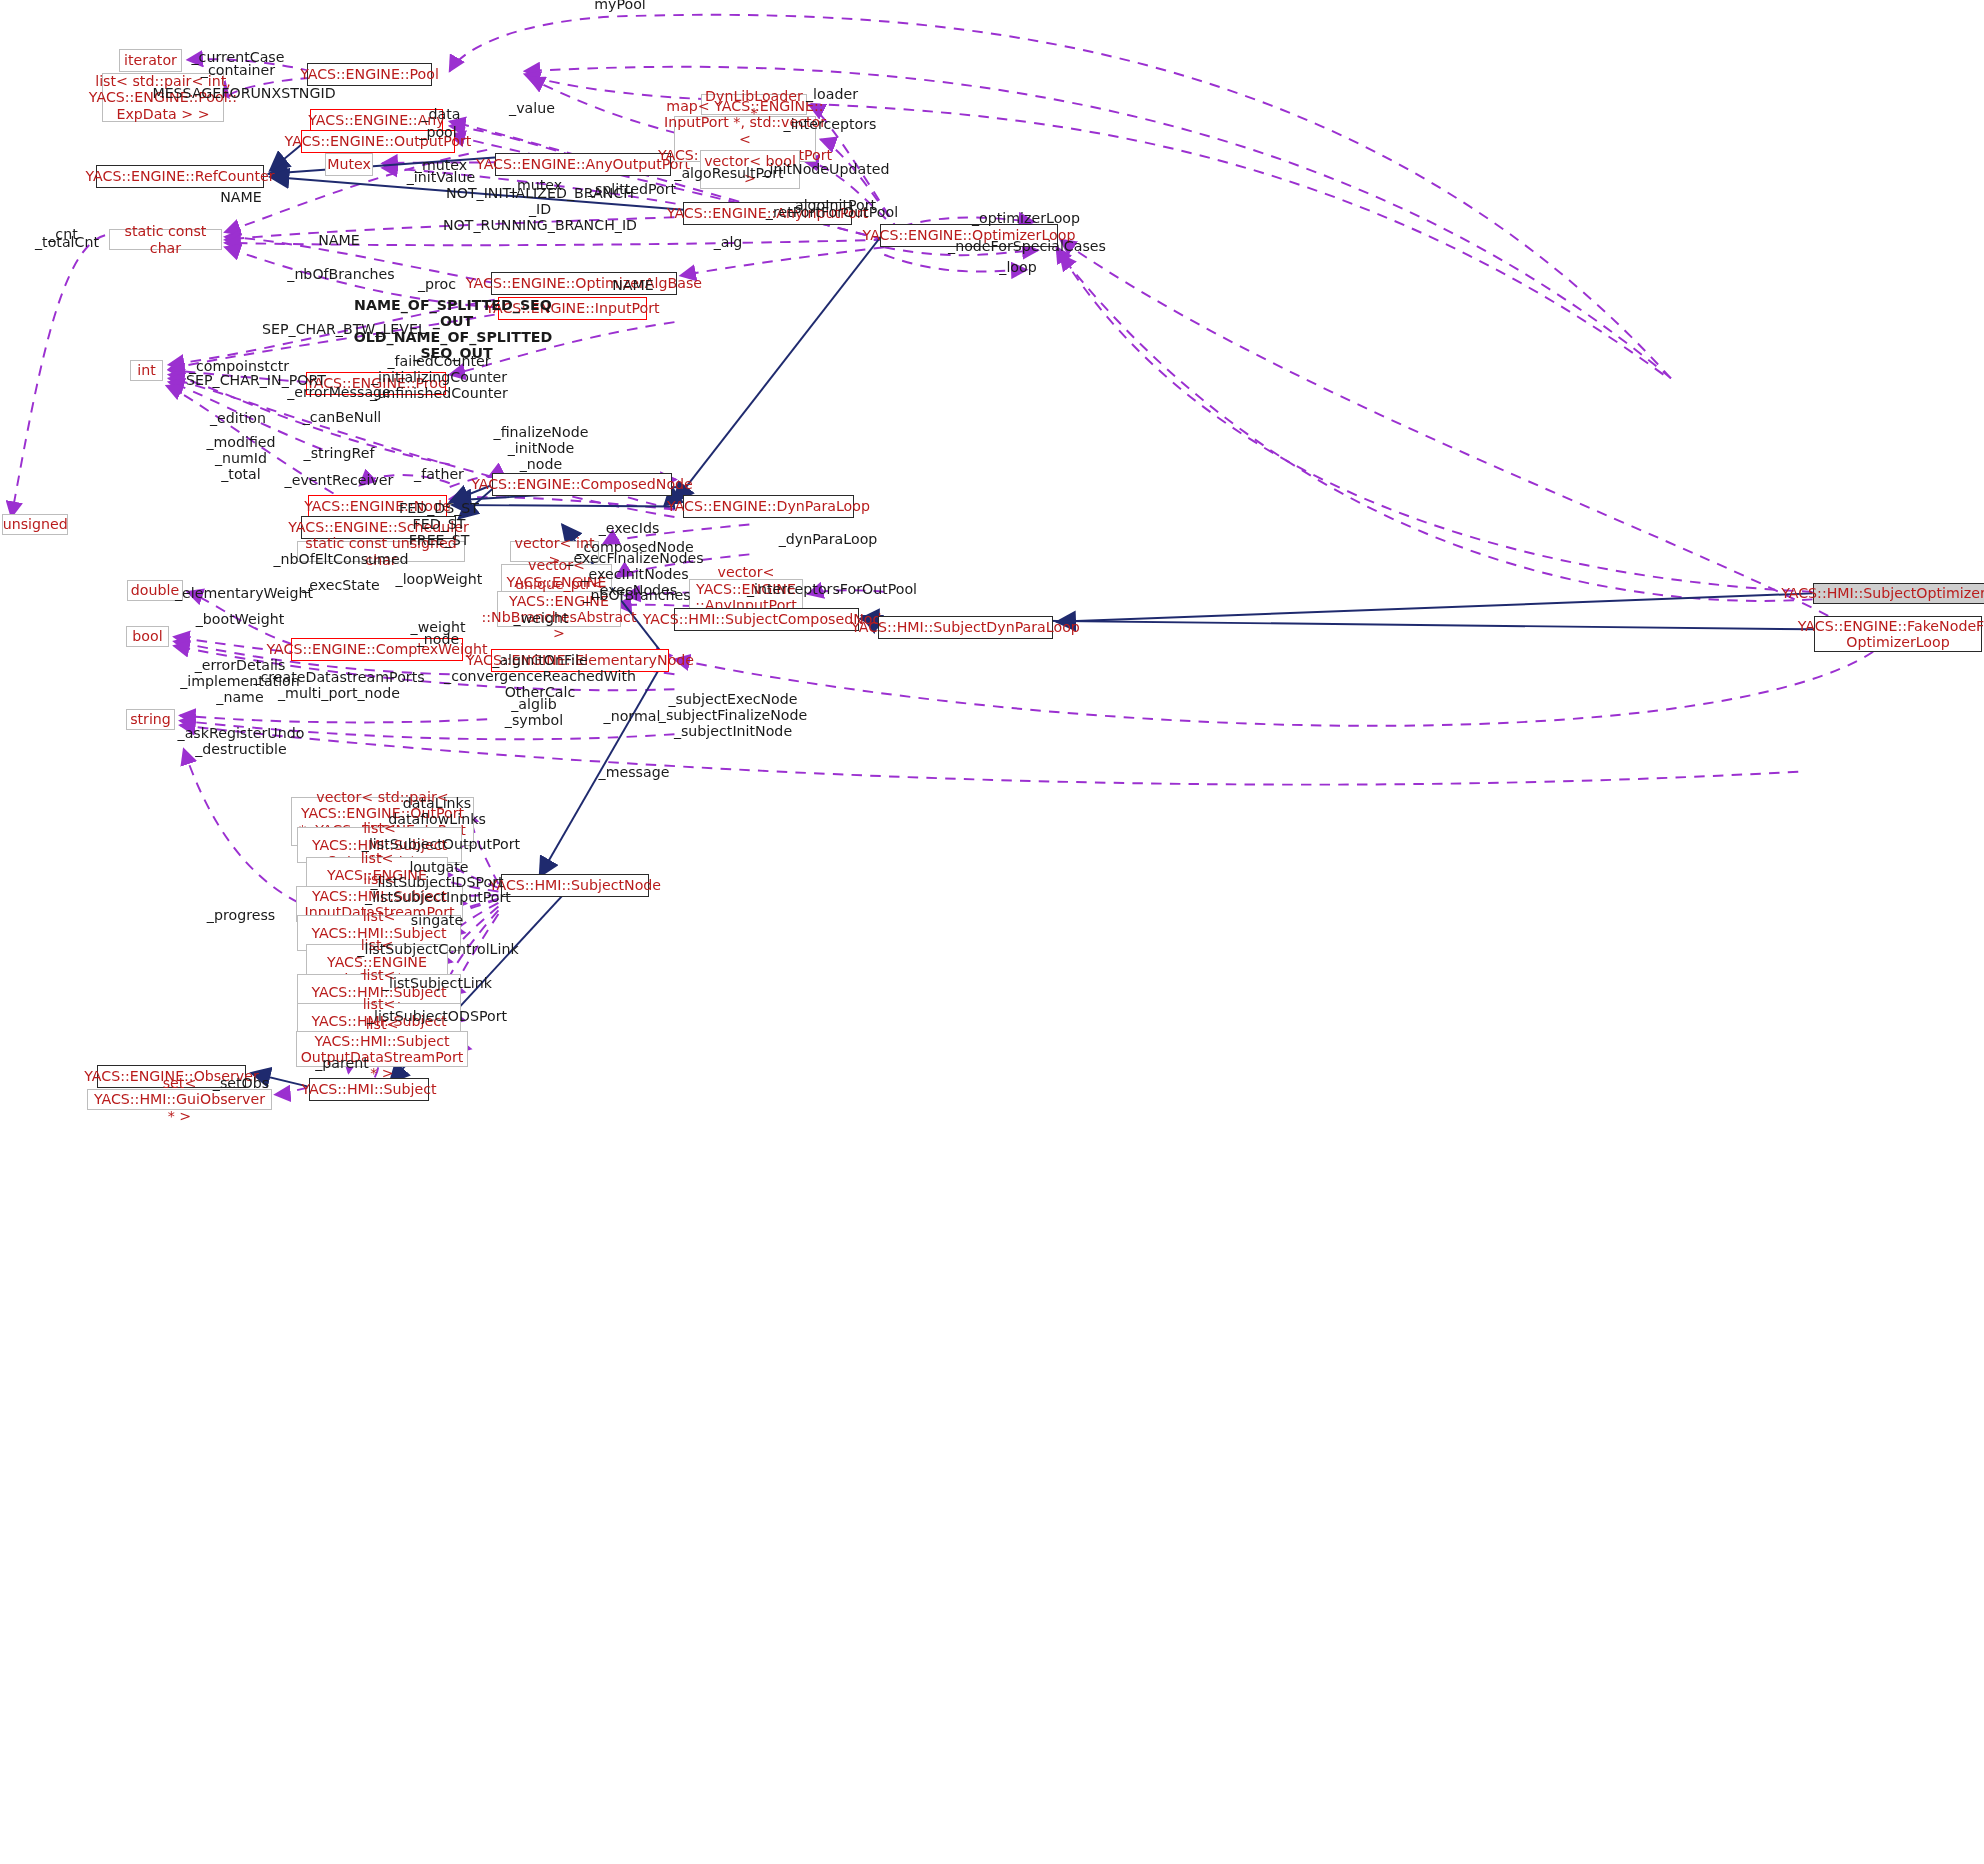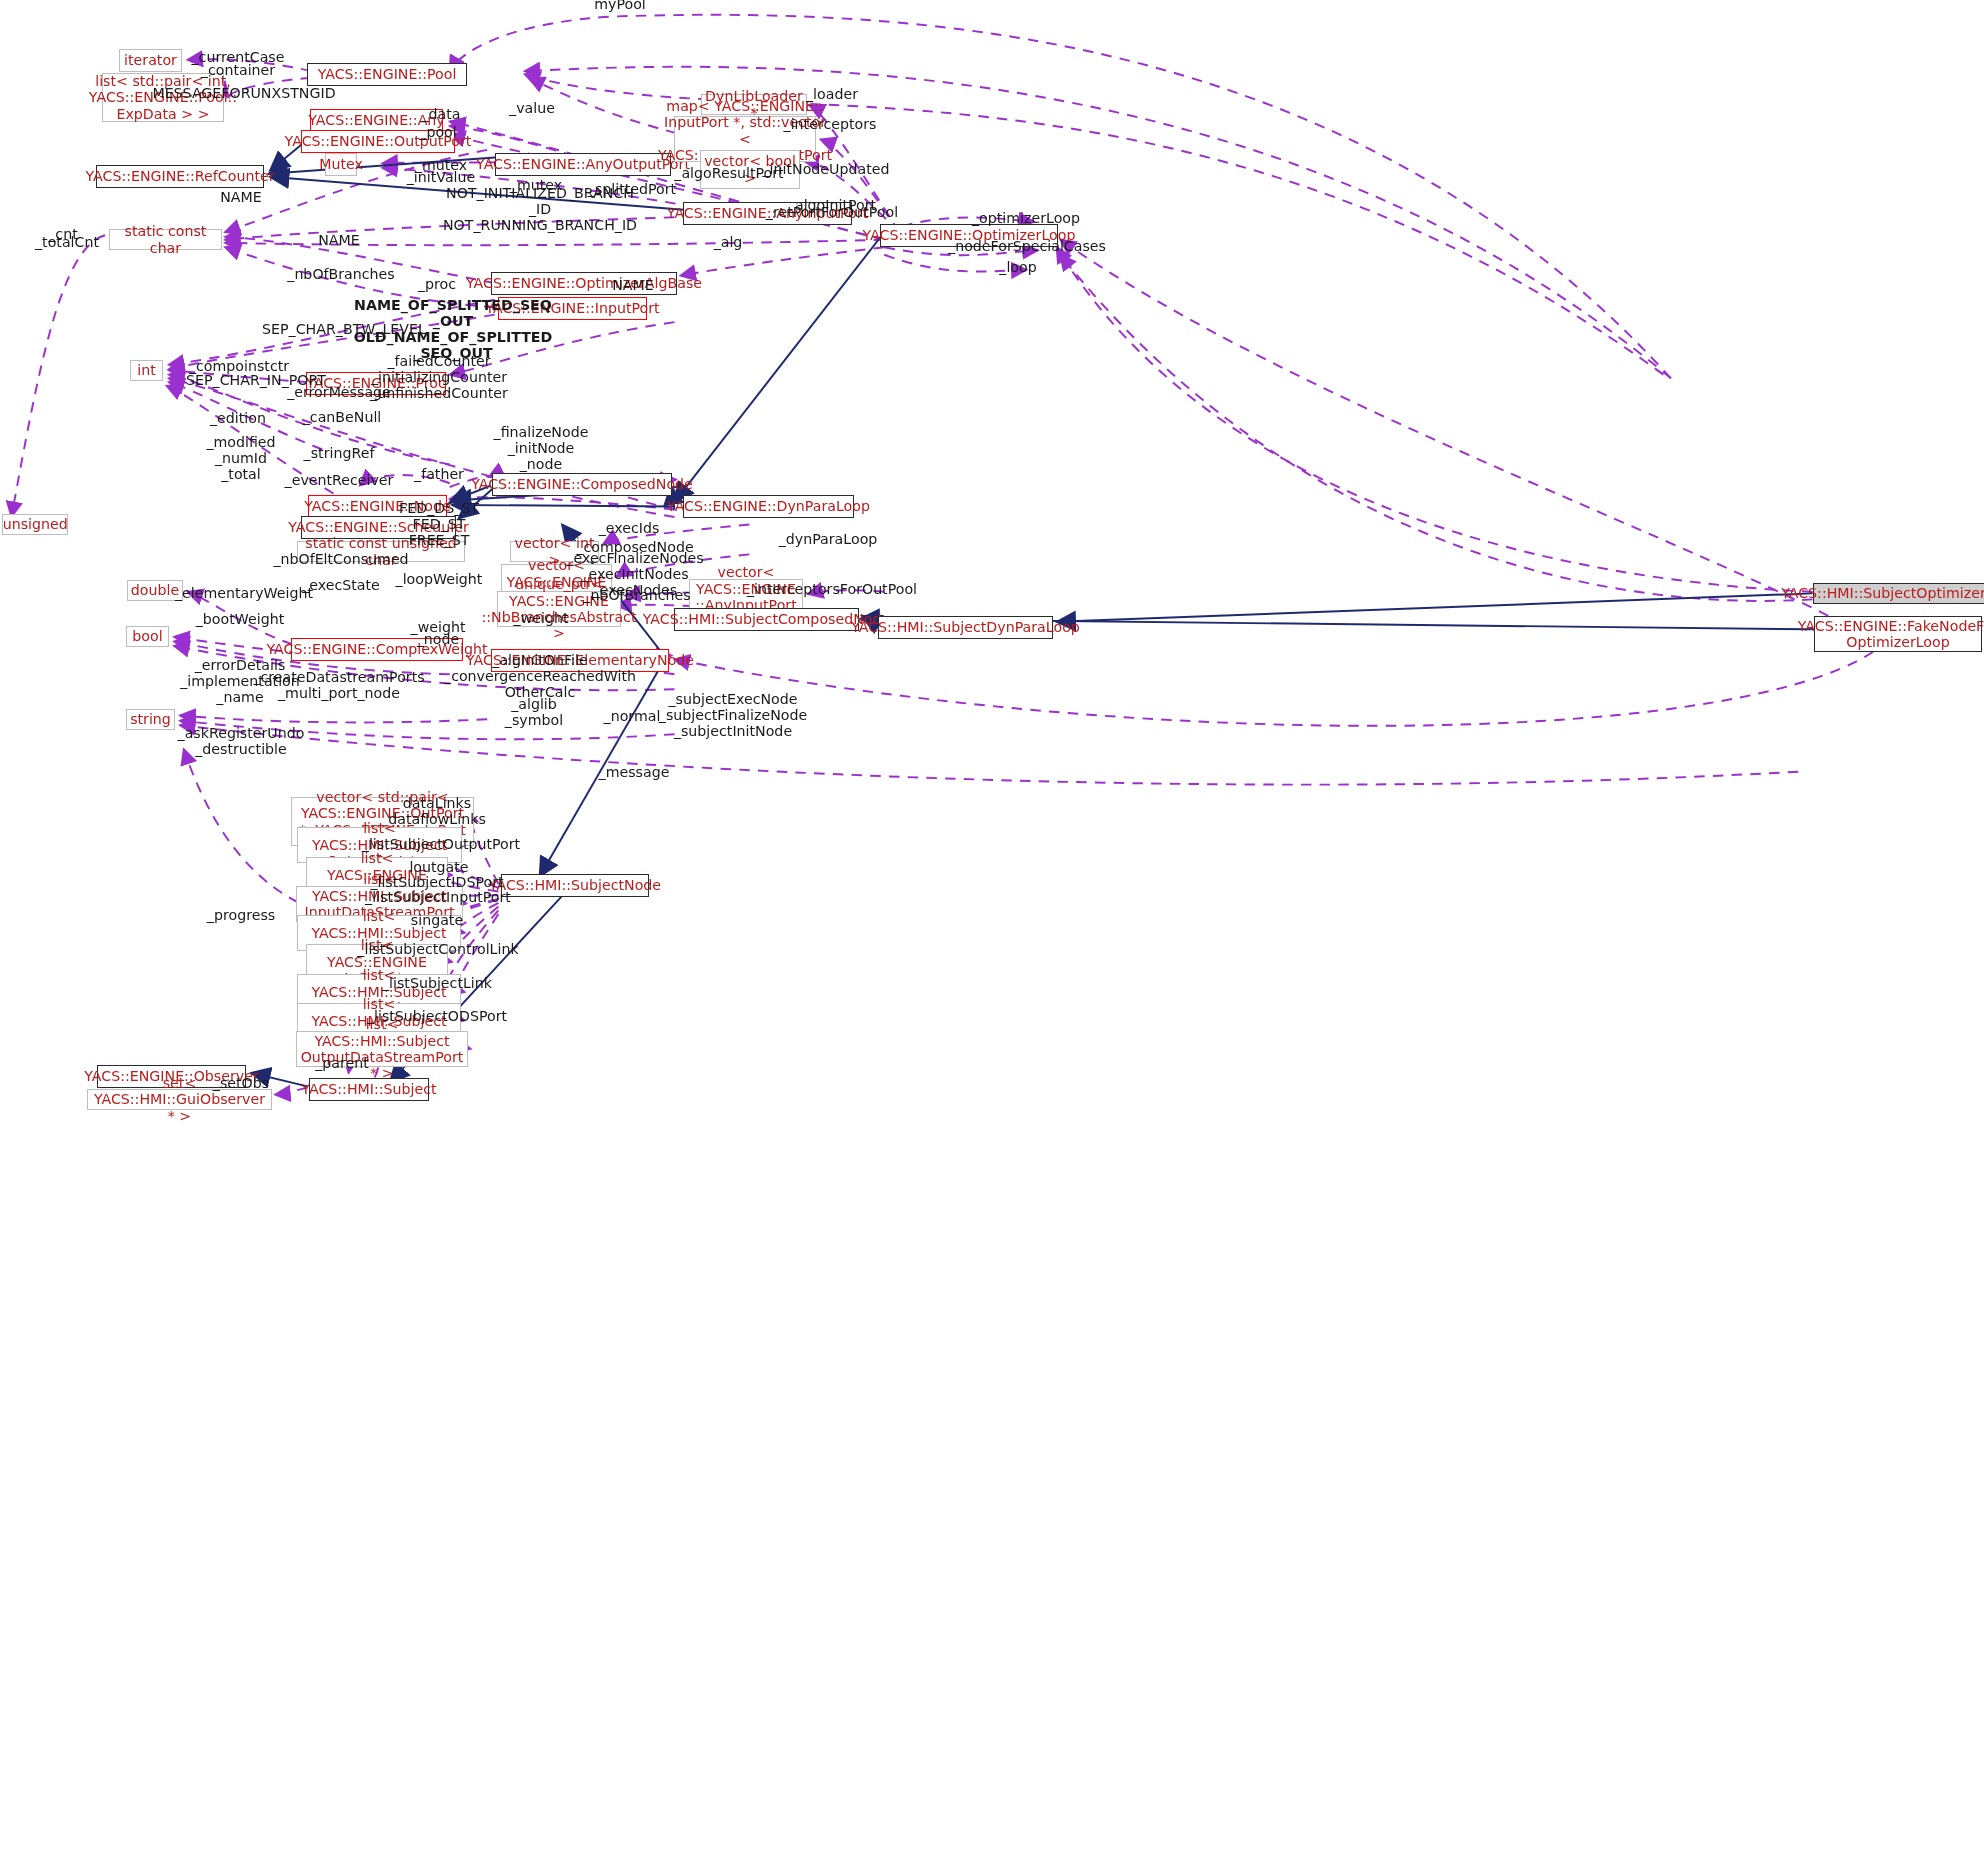--- a/index.html
+++ b/index.html
@@ -164,24 +164,24 @@
       <path d="M890,875 L720,1170"></path>
       <path d="M760,1185 L520,1445"></path>
       <path d="M410,1450 L335,1432"></path>
     </g>
   </svg>
 
 <div class="node k-tmpl" style="left: 119px; top: 49px; width: 63px; height: 22.5px;">iterator</div>
     <div class="node k-tmpl" style="left: 102px; top: 73px; width: 122px; height: 49px;">list&lt; std::pair&lt; int,
 YACS::ENGINE::Pool::
 ExpData &gt; &gt;</div>
-    <div class="node k-class" style="left: 307px; top: 63px; width: 160px; height: 22.5px;">YACS::ENGINE::Pool</div>
+    <div class="node k-class" style="left: 307px; top: 63px; width: 125px; height: 22.5px;">YACS::ENGINE::Pool</div>
     <div class="node k-red" style="left: 310px; top: 109px; width: 133px; height: 22.5px;">YACS::ENGINE::Any</div>
     <div class="node k-red" style="left: 301px; top: 130px; width: 154px; height: 22.5px;">YACS::ENGINE::OutputPort</div>
-    <div class="node k-tmpl" style="left: 325px; top: 153px; width: 32px; height: 22.5px;">Mutex</div>
+    <div class="node k-tmpl" style="left: 325px; top: 153px; width: 48px; height: 22.5px;">Mutex</div>
     <div class="node k-class" style="left: 96px; top: 165px; width: 168px; height: 22.5px;">YACS::ENGINE::RefCounter</div>
     <div class="node k-class" style="left: 495px; top: 153px; width: 176px; height: 22.5px;">YACS::ENGINE::AnyOutputPort</div>
     <div class="node k-tmpl" style="left: 701px; top: 94px; width: 106px; height: 21px;">DynLibLoader *</div>
     <div class="node k-tmpl" style="left: 674px; top: 116px; width: 142px; height: 46px;">map&lt; YACS::ENGINE::
 InputPort *, std::vector
 &lt; YACS::ENGINE::InputPort * &gt; &gt;</div>
     <div class="node k-tmpl" style="left: 700px; top: 150px; width: 100px; height: 39px;">vector&lt; bool &gt;</div>
     <div class="node k-class" style="left: 683px; top: 202px; width: 169px; height: 22.5px;">YACS::ENGINE::AnyInputPort</div>
     <div class="node k-class" style="left: 880px; top: 224px; width: 178px; height: 22.5px;">YACS::ENGINE::OptimizerLoop</div>
     <div class="node k-tmpl" style="left: 109px; top: 229px; width: 113px; height: 21px;">static const char</div>

